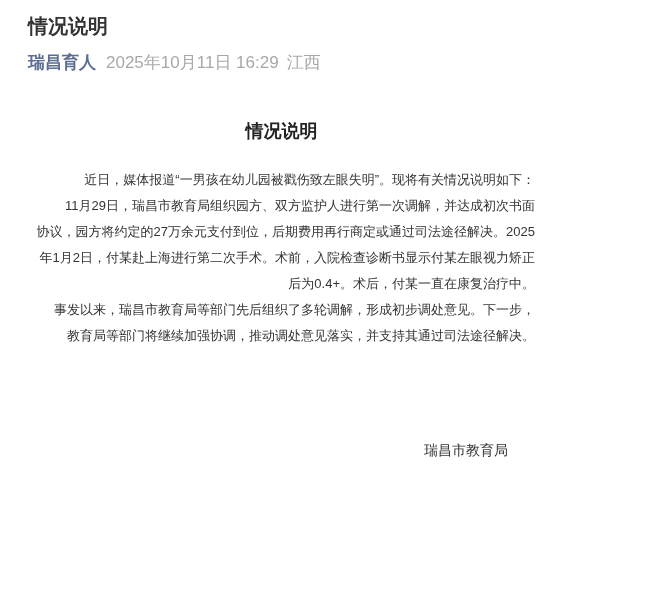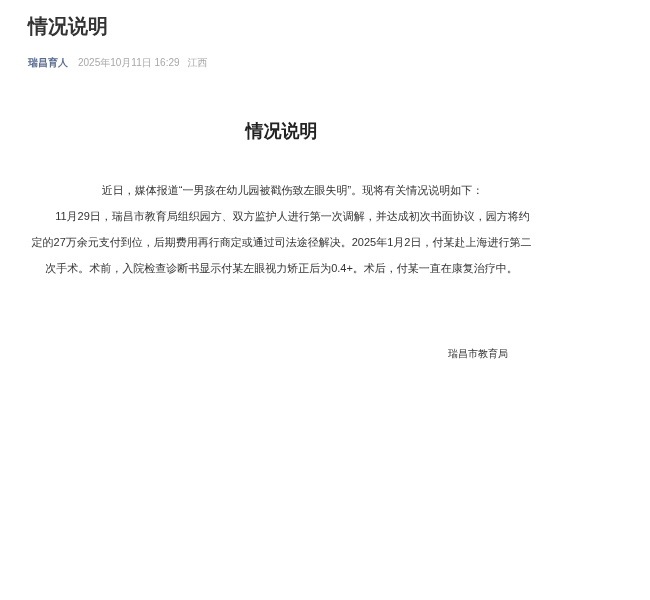--- a/index.html
+++ b/index.html
@@ -15,21 +15,21 @@
   
   .post-header { padding: 13px 28px 0 28px; }
   .post-title {
     font-size: 20px;
     font-weight: 700;
     color: #333333;
     line-height: 26px;
   }
   .post-meta {
     margin-top: 15px;
-    font-size: 10px;
+    font-size: 17px;
     line-height: 17px;
     color: #a8a8a8;
   }
   .post-meta .author {
     color: #5b6d90;
     font-weight: 700;
     text-decoration: none;
     margin-right: 10px;
     cursor: pointer;
   }
@@ -39,35 +39,35 @@
   .doc { padding: 0 28px; color: #333333; }
   .doc-title {
     margin-top: 49px;
     text-align: center;
     font-size: 18px;
     font-weight: 700;
     color: #222222;
     line-height: 22px;
   }
   .doc-body {
-    margin-top: 35px;
-    font-size: 11px;
+    margin-top: 25px;
+    font-size: 13px;
     line-height: 26px;
     color: #333333;
-    text-align: center;
+    text-align: right;
   }
   .doc-body p {
     text-indent: 2em;
     margin: 0;
   }
   .signature {
-    margin-top: 59px;
+    margin-top: 88px;
     padding-right: 27px;
     text-align: right;
-    font-size: 10px;
+    font-size: 14px;
     line-height: 27px;
     color: #333333;
   }
 </style>
 </head>
 <body>
 
 <div class="page">
 
   <header class="post-header">
@@ -76,20 +76,21 @@
       <a class="author">瑞昌育人</a><span class="timestamp">2025年10月11日 16:29</span><span class="location">江西</span>
     </div>
   </header>
 
   <article class="doc">
     <h2 class="doc-title">情况说明</h2>
 
     <div class="doc-body">
       <p>近日，媒体报道“一男孩在幼儿园被戳伤致左眼失明”。现将有关情况说明如下：</p>
       <p>11月29日，瑞昌市教育局组织园方、双方监护人进行第一次调解，并达成初次书面协议，园方将约定的27万余元支付到位，后期费用再行商定或通过司法途径解决。2025年1月2日，付某赴上海进行第二次手术。术前，入院检查诊断书显示付某左眼视力矫正后为0.4+。术后，付某一直在康复治疗中。</p>
+      <p>事发以来，瑞昌市教育局等部门先后组织了多轮调解，形成初步调处意见。下一步，教育局等部门将继续加强协调，推动调处意见落实，并支持其通过司法途径解决。</p>
     </div>
 
     <div class="signature">
       <div>瑞昌市教育局</div>
     </div>
   </article>
 
 </div>
 
 </body></html>

